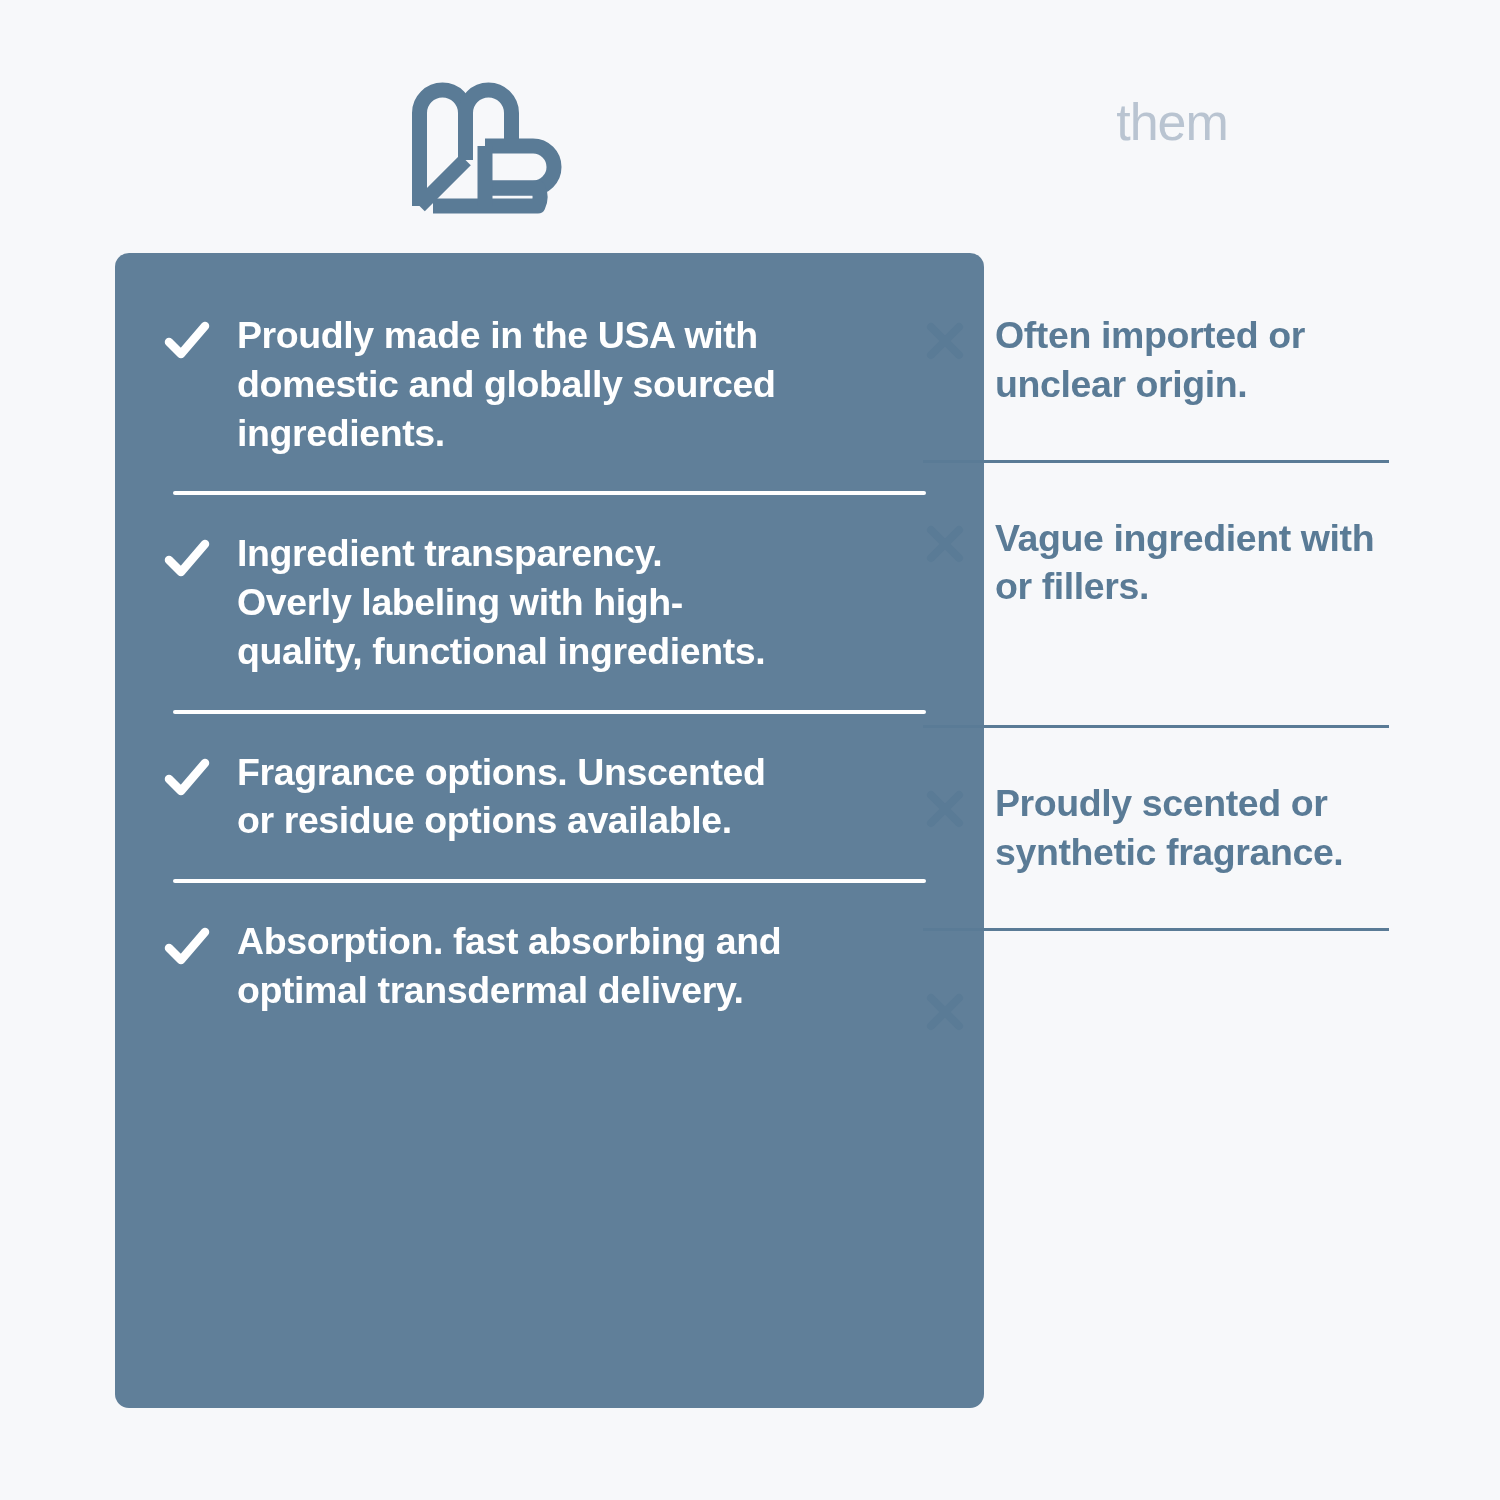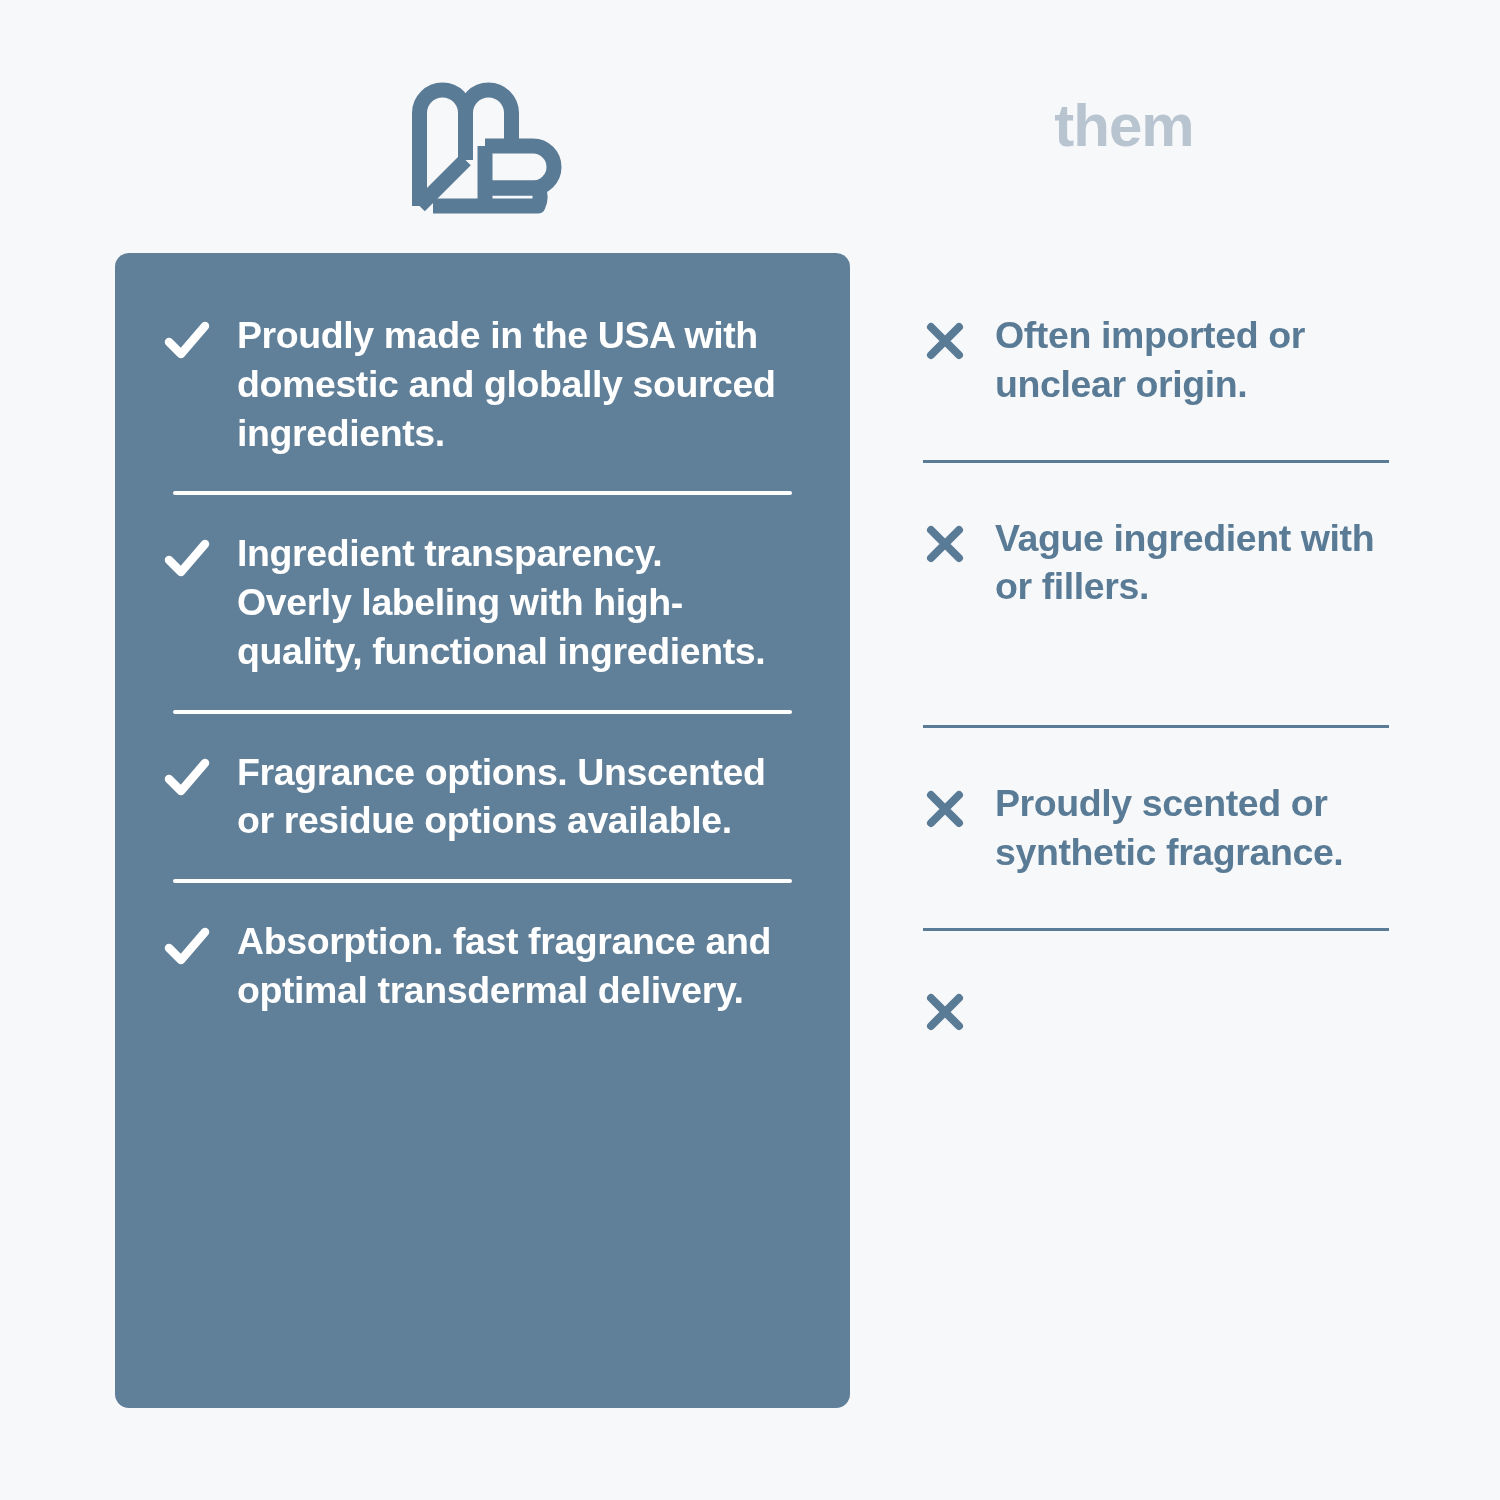--- a/index.html
+++ b/index.html
@@ -21,35 +21,35 @@
     top:0; left:0;
     width:1500px; height:253px;
   }
   .brand-logo {
     position:absolute;
     left:408px; top:78px;
     width:160px; height:140px;
   }
   .them-title {
     position:absolute;
-    left:891px; top:96px;
+    left:939px; top:96px;
     width:466px;
     text-align:center;
-    font-size:60px;
-    font-weight:700;
+    font-size:52px;
+    font-weight:400;
     letter-spacing:-1px;
     color:#b9c4d1;
     line-height:1.0;
   }
 
   
   .us-card {
     position:absolute;
     left:115px; top:253px;
-    width:735px; height:1155px;
+    width:869px; height:1155px;
     background:#607f99;
     border-radius:14px;
     padding:58px 48px 0 48px;
   }
   .us-list { display:block; }
   .us-item {
     display:flex;
     align-items:flex-start;
     gap:26px;
   }
@@ -168,21 +168,21 @@
       </div>
 
       <div class="us-divider"></div>
 
       <div class="us-item">
         <span class="check-icon">
           <svg viewBox="0 0 48 48" width="48" height="48" aria-hidden="true">
             <path d="M6 25 L18 37 L42 9" fill="none" stroke="#ffffff" stroke-width="8.5" stroke-linecap="round" stroke-linejoin="round"></path>
           </svg>
         </span>
-        <span class="us-text">Absorption. fast fragrance and optimal transdermal delivery.</span>
+        <span class="us-text">Absorption. fast absorbing and optimal transdermal delivery.</span>
       </div>
 
     </div>
   </div>
 
   <div class="them-col">
 
     <div class="them-item">
       <span class="x-icon">
         <svg viewBox="0 0 44 44" width="44" height="44" aria-hidden="true">

